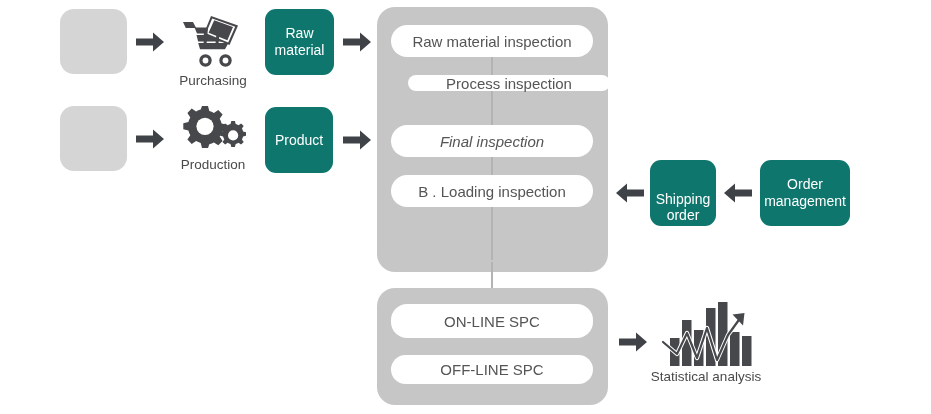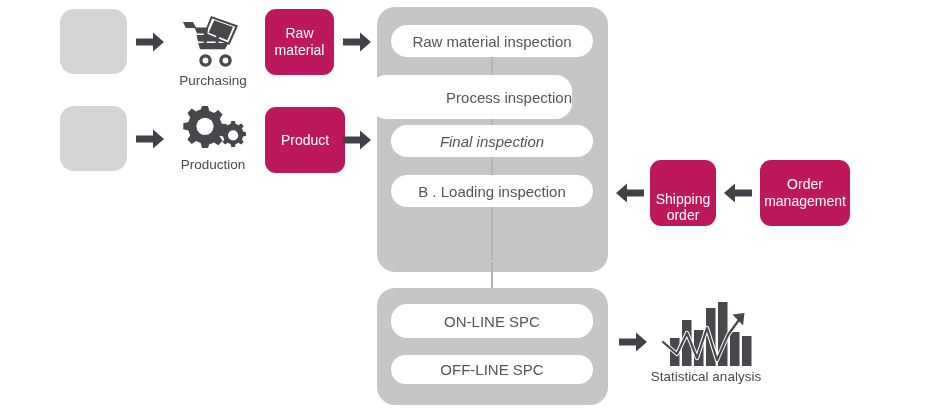--- a/index.html
+++ b/index.html
@@ -31,21 +31,21 @@
   .icon-caption {
     font-size: 13.5px;
     color: #4a4a4a;
     margin-top: 1px;
     white-space: nowrap;
   }
   .glyph svg { display: block; }
 
   
   .green-box {
-    background: #be185d;
+    background: #0f766e;
     border-radius: 11px;
     color: #ffffff;
     display: flex;
     align-items: center;
     justify-content: center;
     text-align: center;
     font-size: 14px;
     line-height: 1.18;
     box-sizing: border-box;
     padding: 2px 4px;
@@ -159,38 +159,38 @@
                    a10.5 10.5 0 0 1 -2.8-1.2 l-2.6 1.8 -2.6-2.6 1.8-2.6 a10.5 10.5 0 0 1 -1.2-2.8
                    l-3-0.8 v-3.6 l3-0.8 a10.5 10.5 0 0 1 1.2-2.8 l-1.8-2.6 2.6-2.6 2.6 1.8
                    a10.5 10.5 0 0 1 2.8-1.2 Z"></path>
         </g>
         <circle cx="53.1" cy="31.4" r="5.1" fill="#ffffff"></circle>
       </svg>
     </div>
     <div class="icon-caption">Production</div>
   </div>
 
-  <div class="abs green-box" style="left:265px; top:107px; width:80px; height:66px;">
+  <div class="abs green-box" style="left:265px; top:107px; width:68px; height:66px;">
     <span>Product</span>
   </div>
 
   <div class="abs arrow" style="left:341px; top:129px;">
     <svg width="32" height="22" viewBox="0 0 32 22">
       <path d="M2 7.5 L19 7.5 L19 1.5 L30 11 L19 20.5 L19 14.5 L2 14.5 Z" fill="#3f4247"></path>
     </svg>
   </div>
 
   <div class="abs panel" style="left:377px; top:7px; width:231px; height:265px;"></div>
 
   <div class="abs connector" style="left:491px; top:55px; height:205px;"></div>
 
   <div class="abs pill" style="left:391px; top:25px; width:202px; height:32px;">
     <span>Raw material inspection</span>
   </div>
-  <div class="abs pill" style="left:370px; top:75px; width:202px; height:44px;justify-content:flex-end;">
+  <div class="abs pill" style="left:408px; top:75px; width:202px; height:16px;">
     <span>Process inspection</span>
   </div>
   <div class="abs pill" style="left:391px; top:125px; width:202px; height:32px;font-style:italic;">
     <span>Final inspection</span>
   </div>
   <div class="abs pill" style="left:391px; top:175px; width:202px; height:32px;">
     <span>B . Loading inspection</span>
   </div>
 
   <div class="abs connector" style="left:491px; top:262px; height:32px;"></div>

